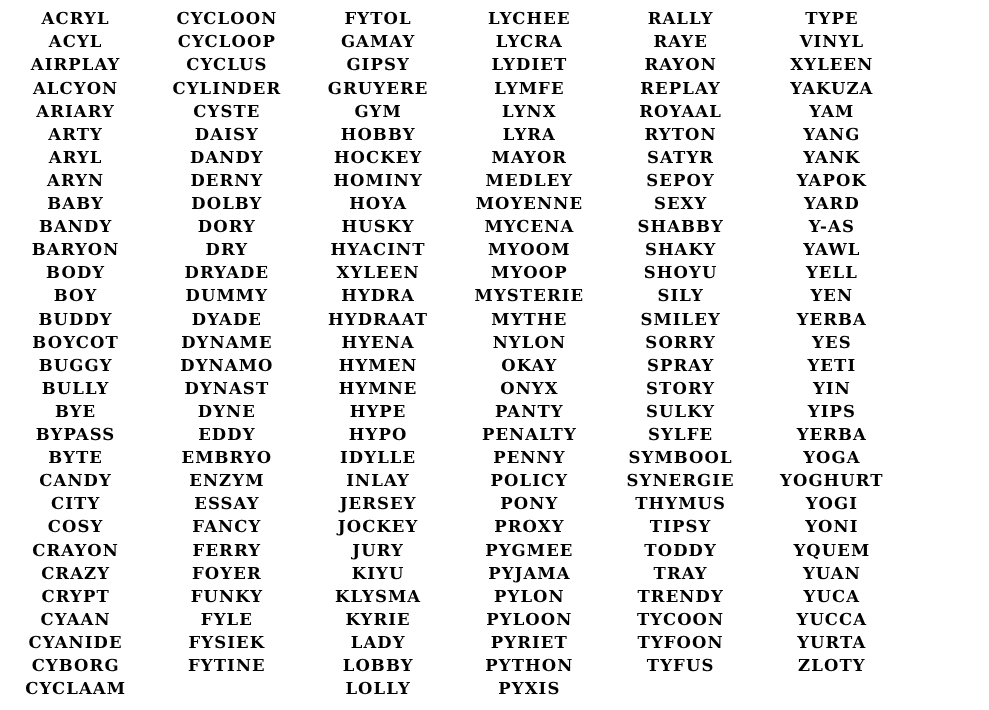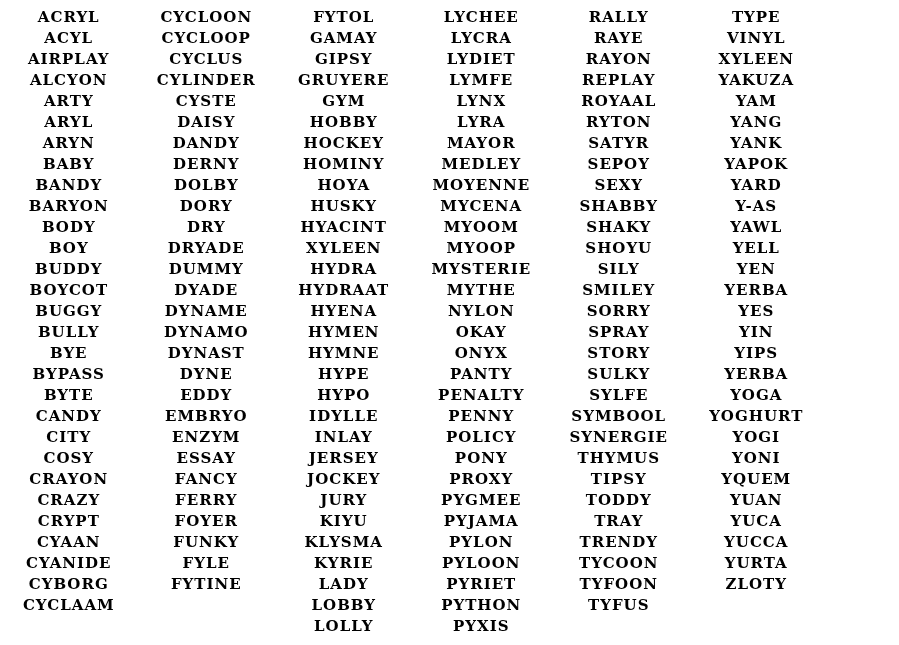--- a/index.html
+++ b/index.html
@@ -39,20 +39,21 @@
 </style>
 </head>
 <body>
 
 <main class="word-grid">
   <div class="word-column">
       <div class="word">ACRYL</div>
       <div class="word">ACYL</div>
       <div class="word">AIRPLAY</div>
       <div class="word">ALCYON</div>
+      <div class="word">ARIARY</div>
       <div class="word">ARTY</div>
       <div class="word">ARYL</div>
       <div class="word">ARYN</div>
       <div class="word">BABY</div>
       <div class="word">BANDY</div>
       <div class="word">BARYON</div>
       <div class="word">BODY</div>
       <div class="word">BOY</div>
       <div class="word">BUDDY</div>
       <div class="word">BOYCOT</div>
@@ -93,20 +94,21 @@
       <div class="word">DYNE</div>
       <div class="word">EDDY</div>
       <div class="word">EMBRYO</div>
       <div class="word">ENZYM</div>
       <div class="word">ESSAY</div>
       <div class="word">FANCY</div>
       <div class="word">FERRY</div>
       <div class="word">FOYER</div>
       <div class="word">FUNKY</div>
       <div class="word">FYLE</div>
+      <div class="word">FYSIEK</div>
       <div class="word">FYTINE</div>
     </div>
   <div class="word-column">
       <div class="word">FYTOL</div>
       <div class="word">GAMAY</div>
       <div class="word">GIPSY</div>
       <div class="word">GRUYERE</div>
       <div class="word">GYM</div>
       <div class="word">HOBBY</div>
       <div class="word">HOCKEY</div>
@@ -206,20 +208,21 @@
       <div class="word">YANG</div>
       <div class="word">YANK</div>
       <div class="word">YAPOK</div>
       <div class="word">YARD</div>
       <div class="word">Y-AS</div>
       <div class="word">YAWL</div>
       <div class="word">YELL</div>
       <div class="word">YEN</div>
       <div class="word">YERBA</div>
       <div class="word">YES</div>
+      <div class="word">YETI</div>
       <div class="word">YIN</div>
       <div class="word">YIPS</div>
       <div class="word">YERBA</div>
       <div class="word">YOGA</div>
       <div class="word">YOGHURT</div>
       <div class="word">YOGI</div>
       <div class="word">YONI</div>
       <div class="word">YQUEM</div>
       <div class="word">YUAN</div>
       <div class="word">YUCA</div>

